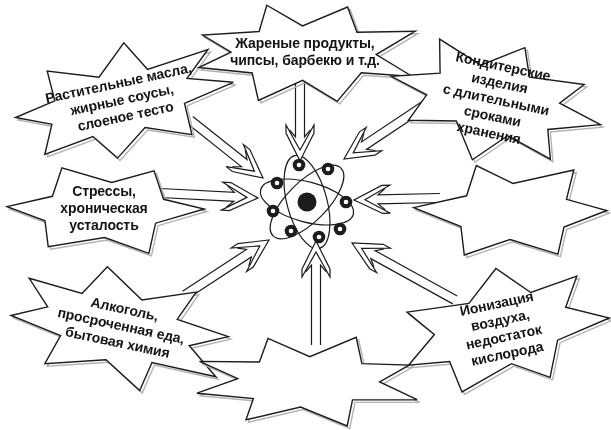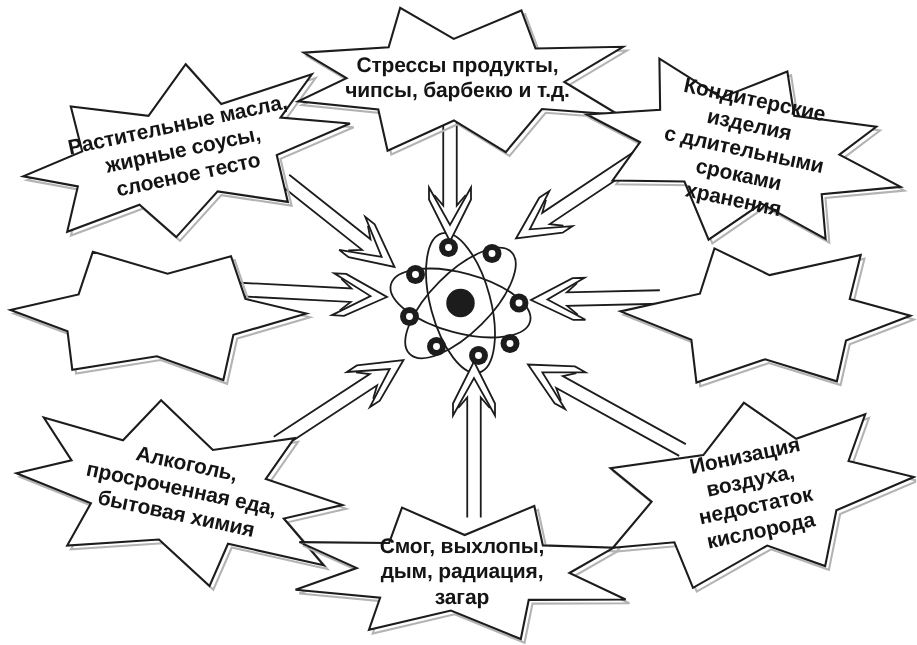--- a/index.html
+++ b/index.html
@@ -133,33 +133,33 @@
           <circle cx="340" cy="229" r="6.3" fill="#1c1c1c"></circle>
           <circle cx="340" cy="229" r="2.3" fill="#ffffff"></circle>
         </g>
       </g>
     </svg>
 
   <div class="burst-label" style="left:122px;top:100px;transform:translate(-50%,-50%) rotate(-12deg);">Растительные масла,
 жирные соусы,
 слоеное тесто</div>
 
-  <div class="burst-label" style="left:305px;top:52px;">Стрессы продукты,
+  <div class="burst-label" style="left:305px;top:52px;">Жареные продукты,
 чипсы, барбекю и т.д.</div>
 
   <div class="burst-label" style="left:496px;top:100px;transform:translate(-50%,-50%) rotate(12deg);">Кондитерские изделия
 с длительными
 сроками хранения</div>
 
+  <div class="burst-label" style="left:104px;top:209px;">Стрессы,
+хроническая
+усталость</div>
 
 
   <div class="burst-label" style="left:121px;top:326px;transform:translate(-50%,-50%) rotate(12deg);">Алкоголь,
 просроченная еда,
 бытовая химия</div>
 
-  <div class="burst-label" style="left:308px;top:381px;">Смог, выхлопы,
-дым, радиация,
-загар</div>
 
   <div class="burst-label" style="left:502px;top:329px;transform:translate(-50%,-50%) rotate(-12deg);">Ионизация воздуха,
 недостаток
 кислорода</div>
 </div>
 
 </body></html>

